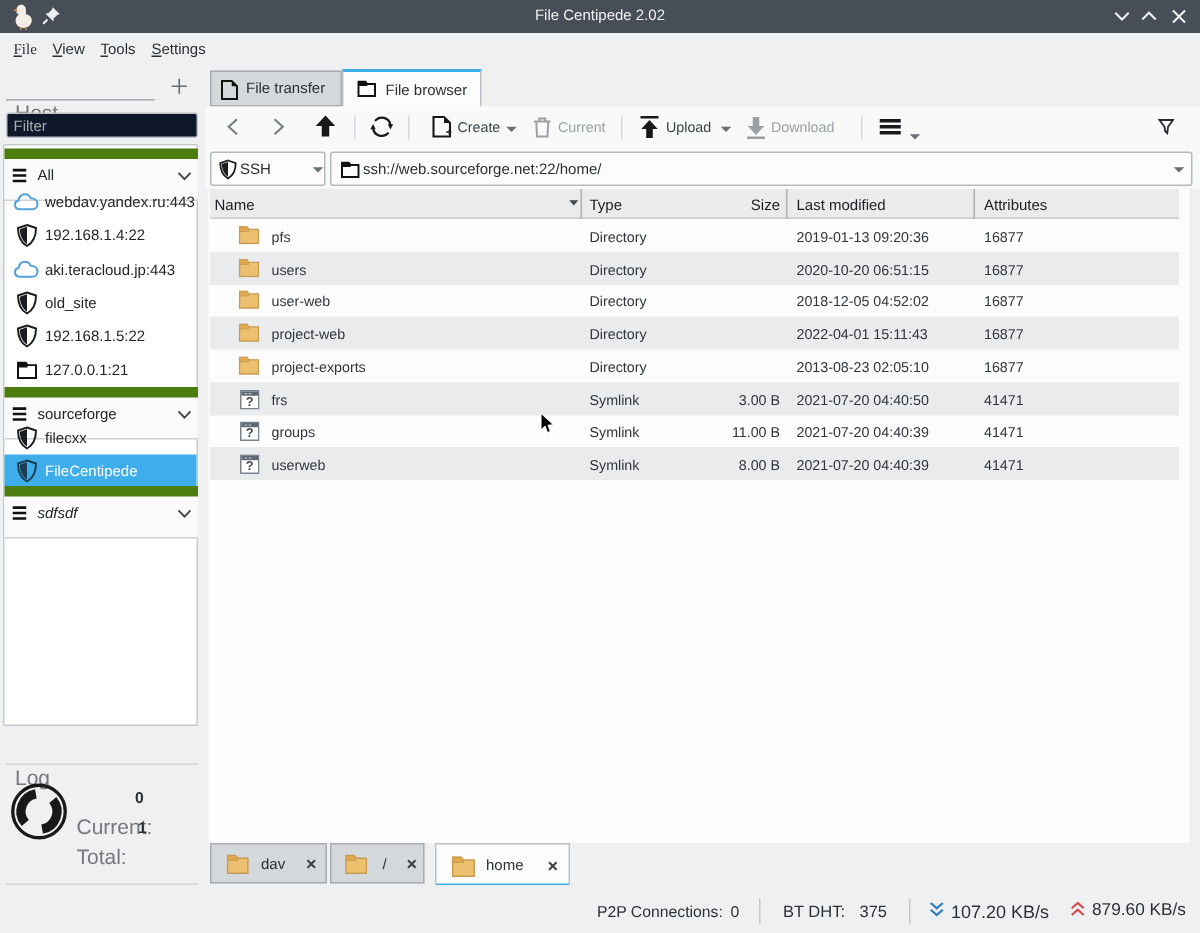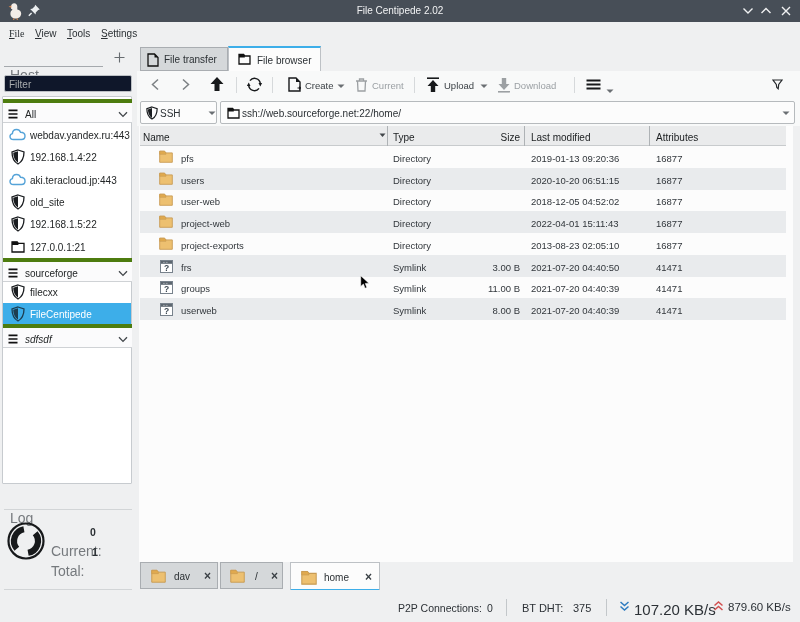--- a/index.html
+++ b/index.html
@@ -13,21 +13,21 @@
 
 
 .menuitem { position:absolute; top:28px; font-size:10px; color:#2b3034; }
 .menuitem u { text-decoration:underline; text-underline-offset:1px; }
 
 
 .sidelabel { position:absolute; color:#75797d; font-size:14px;margin-top:16px; }
 #filterbox { position:absolute; left:4px; top:75px; width:128px; height:17px; background:#0f172a; border:1px solid #bcc0c4; border-radius:2px; }
 #filterbox span { color:#a9acae; font-size:10px; position:absolute; left:4px; top:3px; }
 #hostlist { position:absolute; left:2px; top:96px; width:130px; height:388px; background:#fff; border:1px solid #c7cbcf; border-radius:1px; }
-.ghead { position:absolute; left:3px; width:129px; height:24px; background:#fbfbfc; border-top:4px solid #4d7c0f; border-bottom:1px solid #cfd2d5; }
+.ghead { position:absolute; left:3px; width:129px; height:35px; background:#fbfbfc; border-top:7px solid #4d7c0f; border-bottom:1px solid #cfd2d5; }
 .ghead .gtxt { position:absolute; left:22px; top:6px; font-size:10px; color:#232627; }
 .hitem { position:absolute; left:3px; width:128px; height:22px; }
 .hitem .itxt { position:absolute; left:27px; top:6px; font-size:10px; color:#232627; }
 .hitem.sel { background:#3daee9; }
 .hitem.sel .itxt { color:#fff; }
 svg.ic { position:absolute; }
 
 
 #tab1 { position:absolute; left:140px; top:47px; width:88px; height:24px; background:#d5d8da; border:1px solid #a9adb1; font-size:10px; }
 #tab2 { position:absolute; left:228px; top:46px; width:93px; height:25px; background:#fcfcfc; border:1px solid #bdc1c5; border-top:2px solid #3daee9; border-bottom:none; font-size:10px; }
@@ -433,21 +433,21 @@
 <div id="statusbar"></div>
 <span class="sbtxt" style="left:398px;">P2P Connections:</span>
 <span class="sbtxt" style="left:487px;">0</span>
 <span class="sbsep" style="left:506px;"></span>
 <span class="sbtxt" style="left:522px;font-size:11px;">BT DHT:</span>
 <span class="sbtxt" style="left:573px;font-size:11px;">375</span>
 <span class="sbsep" style="left:606px;"></span>
 <svg class="ic" style="left:619px;top:601px;" width="11" height="11" viewBox="0 0 11 11">
     <path d="M1.5 1 L5.5 4.5 L9.5 1 M1.5 5.5 L5.5 9 L9.5 5.5" stroke="#2e7cc0" stroke-width="1.5" fill="none"></path>
   </svg>
-<span class="sbtxt" style="left:634px;font-size:15px;top:601px;">107.20 KB/s</span>
+<span class="sbtxt" style="left:634px;font-size:12px;top:601px;">107.20 KB/s</span>
 <svg class="ic" style="left:713px;top:601px;" width="11" height="11" viewBox="0 0 11 11">
     <path d="M1.5 4.5 L5.5 1 L9.5 4.5 M1.5 9 L5.5 5.5 L9.5 9" stroke="#d14f4f" stroke-width="1.5" fill="none"></path>
   </svg>
 <span class="sbtxt" style="left:728px;font-size:11.5px;top:601px;">879.60 KB/s</span>
 
 <svg class="ic" style="left:360px;top:275px;" width="10" height="15" viewBox="0 0 14 21">
   <path d="M1 1 L1 16 L4.8 12.6 L7 18.6 L9.6 17.6 L7.4 11.8 L12.4 11.4 Z" fill="#000" stroke="#fff" stroke-width="0.8"></path>
 </svg>
 
 </body></html>

